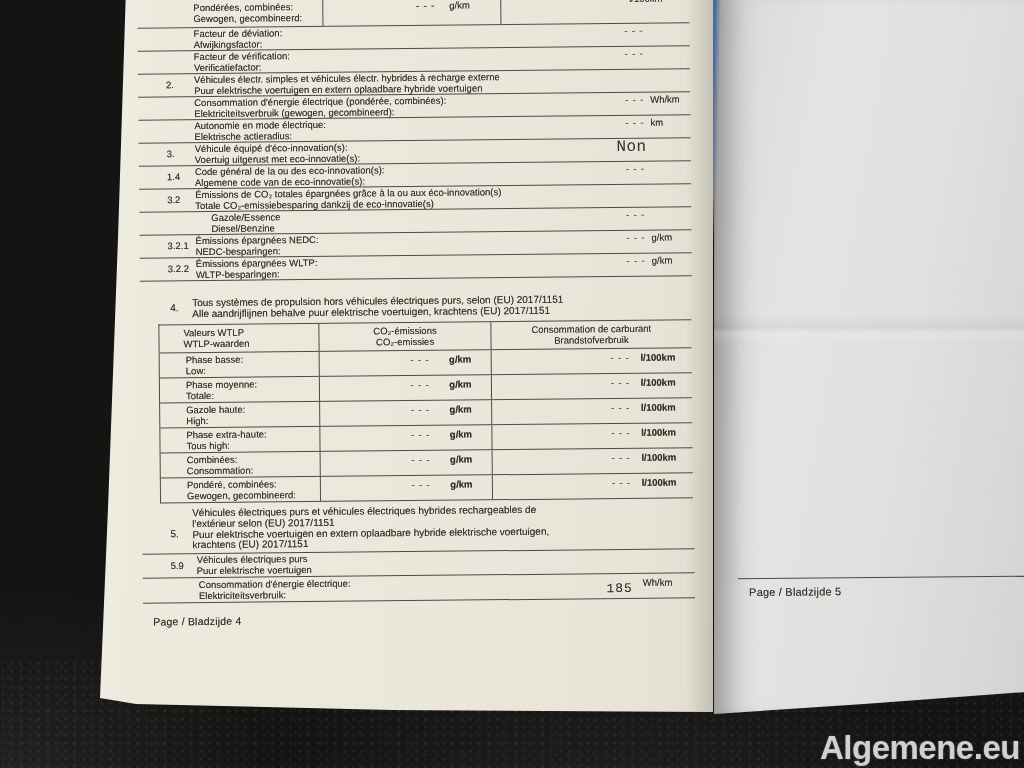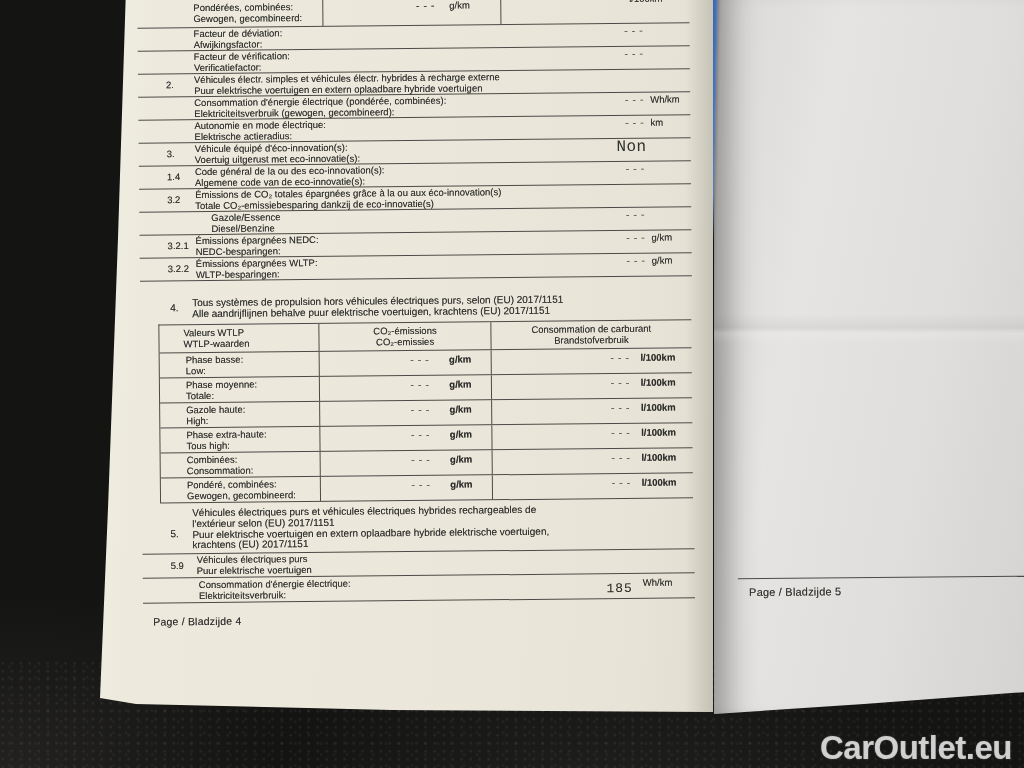--- a/index.html
+++ b/index.html
@@ -398,13 +398,13 @@
           <div>Elektriciteitsverbruik:</div>
         </div>
       <span class="val">185</span>
       <span class="unit">Wh/km</span>
     </div>
 
     <div class="lp-footer">Page / Bladzijde 4</div>
   </div>
 </div>
 
-<div class="watermark">CarOutlet.eu</div>
+<div class="watermark">Algemene.eu</div>
 
 </body></html>

